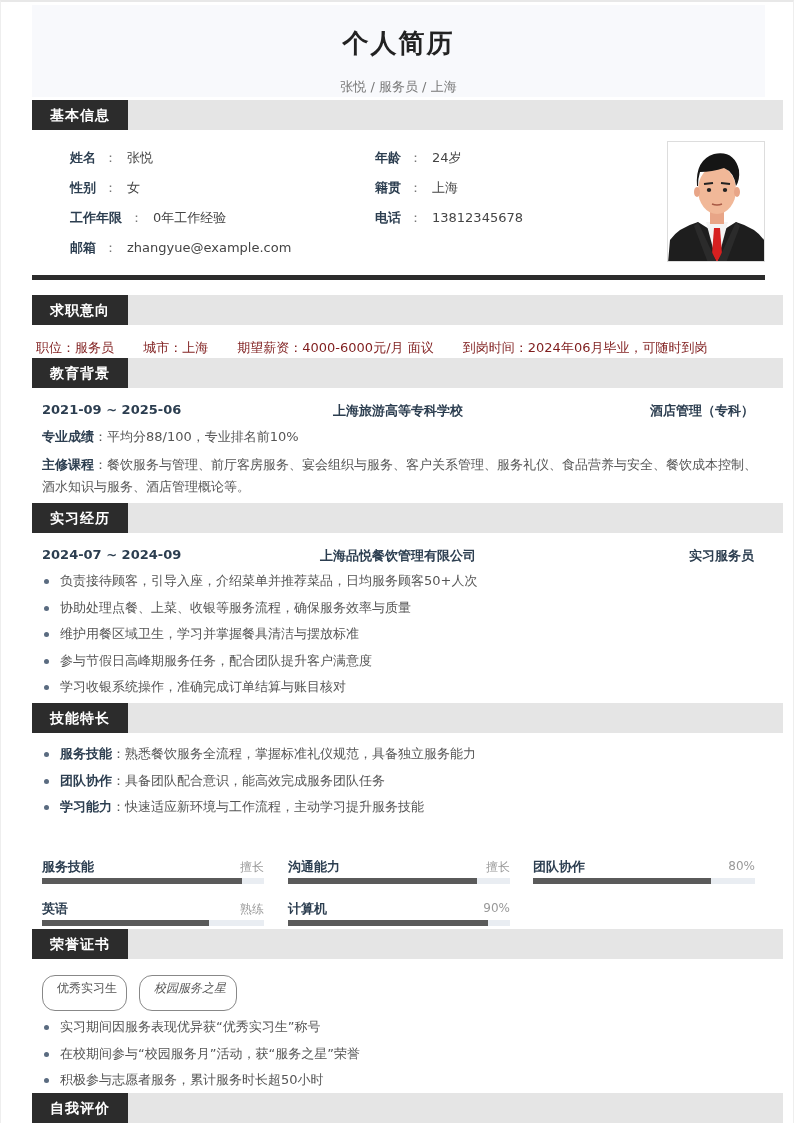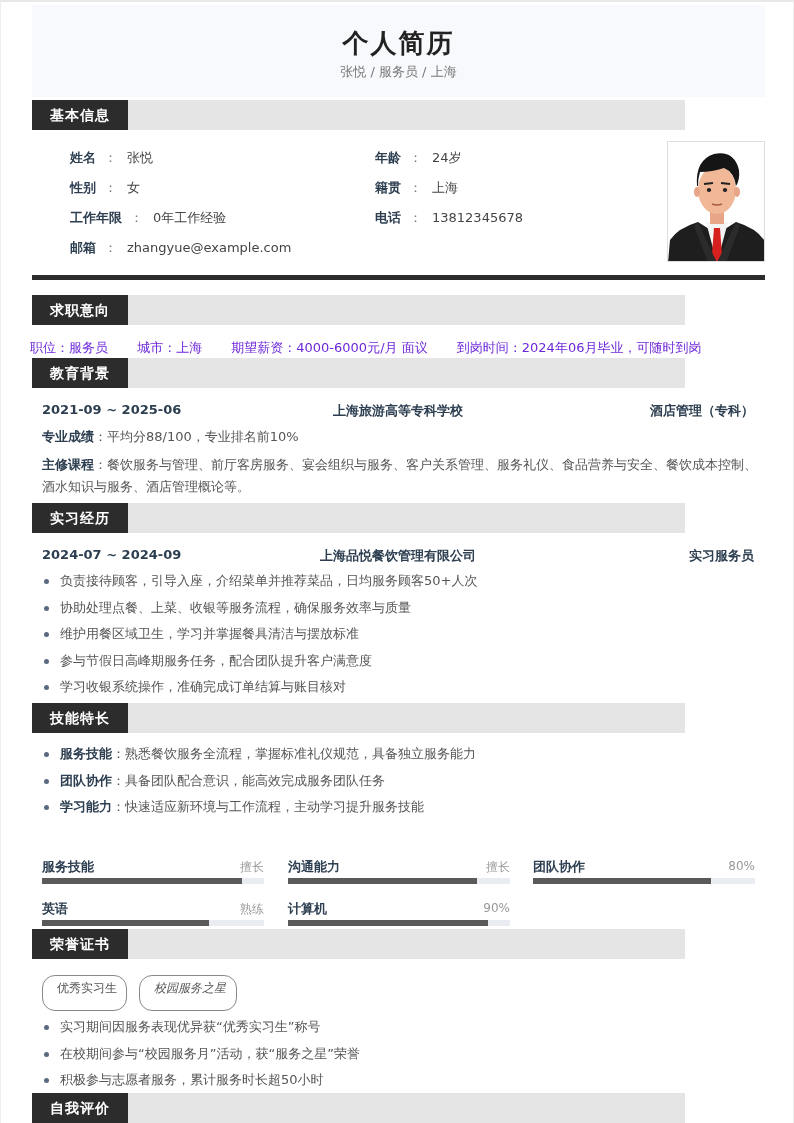--- a/index.html
+++ b/index.html
@@ -2,34 +2,34 @@
 <html><head>
 <meta charset="utf-8">
 <style>
   * { box-sizing: border-box; margin: 0; padding: 0; }
   html, body { width: 794px; height: 1123px; background: #ffffff; overflow: hidden; }
   body { font-family: "DejaVu Sans", "Liberation Sans", sans-serif; color: #333; font-size: 13px; position: relative; }
   .page { position: absolute; left: 0; top: 0; width: 794px; height: 1123px; border-top: 2px solid #e8e8e8; border-left: 1px solid #eee; border-right: 1px solid #eee; }
 
   .header { position: absolute; left: 31px; top: 3px; width: 733px; height: 92px; background: #f8f9fc; text-align: center; }
   .header h1 { font-size: 26px; font-weight: bold; color: #222; letter-spacing: 2px; padding-top: 22px; line-height: 32px; }
-  .header .sub { font-size: 13px; color: #777; margin-top: 4px; }
-
-  .sec-head { position: absolute; left: 31px; width: 653px; height: 30px; background: #e5e5e5; }
+  .header .sub { font-size: 13px; color: #777; margin-top: 19px; }
+
+  .sec-head { position: absolute; left: 31px; width: 751px; height: 30px; background: #e5e5e5; }
   .sec-head .tab { position: absolute; left: 0; top: 0; height: 30px; width: 96px; background: #2c2c2c; color: #fff; font-weight: bold; font-size: 14px; line-height: 30px; text-align: center; letter-spacing: 1px; }
 
   .info-row { position: absolute; font-size: 13px; color: #444; white-space: nowrap; }
   .info-row .k { color: #2c3e50; font-weight: bold; margin-left: 28px; }
   .info-row .c { color: #777; margin: 0 10px 0 8px; }
 
   .photo { position: absolute; left: 666px; top: 139px; width: 98px; height: 121px; border: 1px solid #ddd; background: #fafafa; overflow: hidden; }
 
   .divider { position: absolute; left: 31px; top: 273px; width: 733px; height: 5px; background: #2c2c2c; }
 
-  .intent { position: absolute; left: 29px; top: 337px; font-size: 13px; color: #6d28d9; white-space: nowrap; }
+  .intent { position: absolute; left: 35px; top: 337px; font-size: 13px; color: #7f1d1d; white-space: nowrap; }
   .intent span { margin-right: 25px; }
 
   .row3 { position: absolute; left: 41px; width: 712px; font-size: 13px; font-weight: bold; color: #2c3e50; }
   .row3 .l { position: absolute; left: 0; }
   .row3 .m { position: absolute; left: 0; width: 712px; text-align: center; }
   .row3 .r { position: absolute; right: 0; }
 
   .para { position: absolute; left: 41px; width: 716px; font-size: 13px; color: #555; line-height: 22px; }
   .para b { color: #2c3e50; }
 

